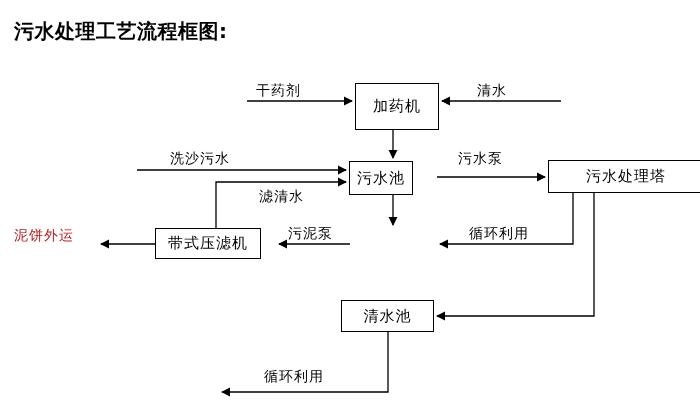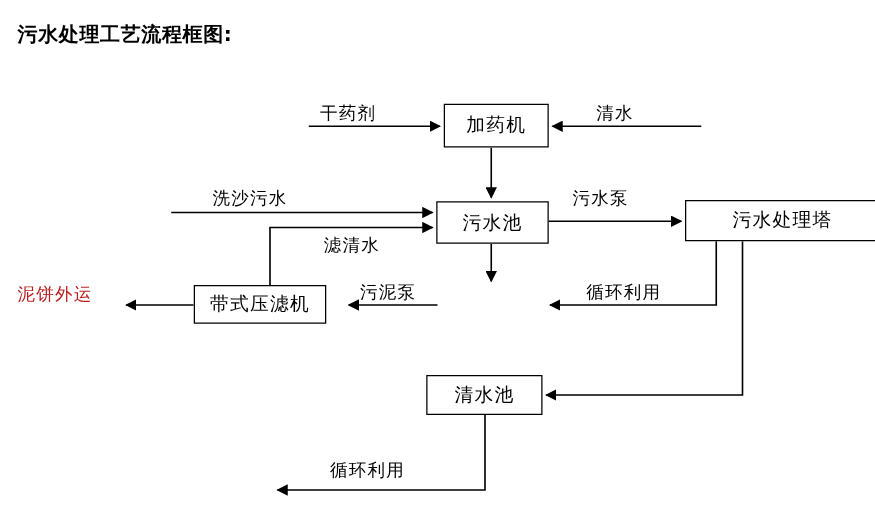--- a/index.html
+++ b/index.html
@@ -14,21 +14,21 @@
     position: relative;
     width: 700px;
     height: 420px;
     background: #ffffff;
     overflow: hidden;
   }
   #title {
     position: absolute;
     left: 14px;
     top: 18px;
-    font-size: 16px;
+    font-size: 20px;
     font-weight: bold;
     color: #000000;
     letter-spacing: 0.5px;
     white-space: nowrap;
   }
   #flow-svg {
     position: absolute;
     left: 0;
     top: 0;
     width: 700px;
@@ -97,25 +97,25 @@
       <path d="M 155 244 L 101 244" marker-end="url(#arrow)"></path>
 
       <path d="M 573 193 L 573 244 L 440 244" marker-end="url(#arrow)"></path>
 
       <path d="M 594 193 L 594 316 L 437 316" marker-end="url(#arrow)"></path>
 
       <path d="M 388 332 L 388 392 L 222 392" marker-end="url(#arrow)"></path>
     </g>
   </svg>
 
-  <div class="node-box" style="left:355px; top:83px; width:84px; height:35px;">
+  <div class="node-box" style="left:355px; top:83px; width:84px; height:47px;">
     <span>加药机</span>
   </div>
 
-  <div class="node-box" style="left:349px; top:161px; width:90px; height:34px;">
+  <div class="node-box" style="left:349px; top:161px; width:64px; height:34px;">
     <span>污水池</span>
   </div>
 
   <div class="node-box" style="left:548px; top:160px; width:156px; height:33px;">
     <span>污水处理塔</span>
   </div>
 
   <div class="node-box" style="left:155px; top:228px; width:106px; height:31px;">
     <span>带式压滤机</span>
   </div>

